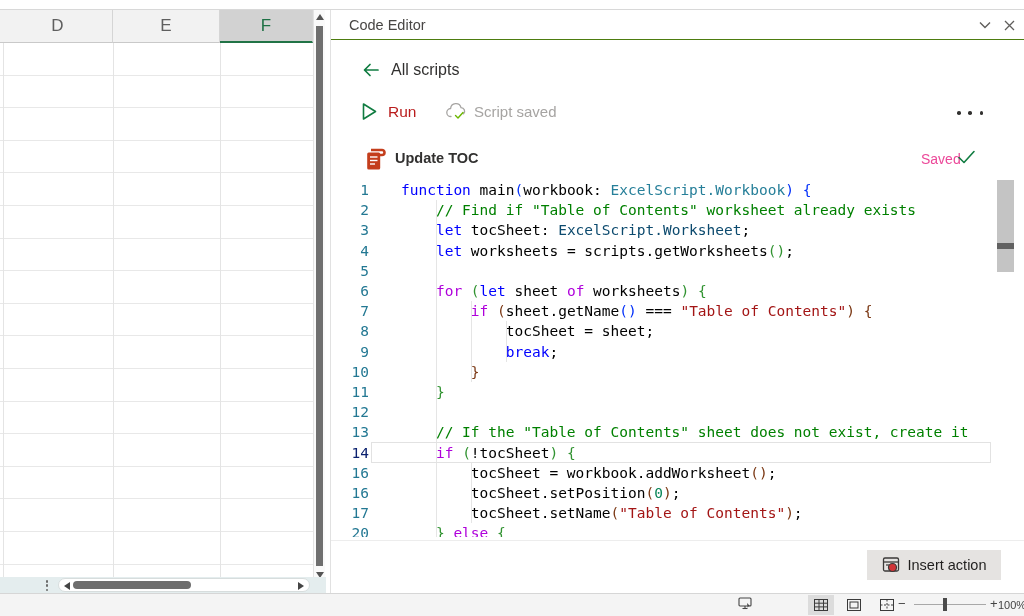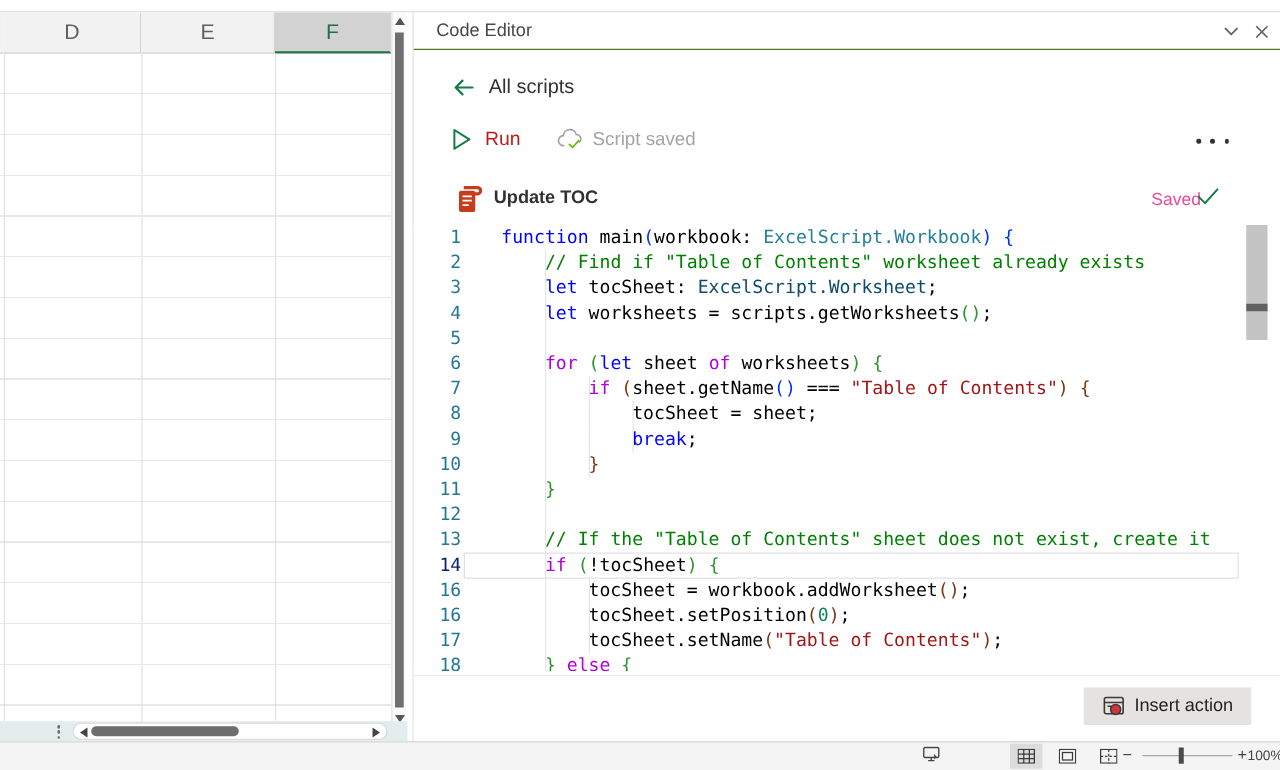--- a/index.html
+++ b/index.html
@@ -235,21 +235,21 @@
         <div class="cl"><span class="ln">8</span><span class="lt"><i class="guide" style="left: 66.88px;"></i><i class="guide" style="left: 101.76px;"></i><i class="guide" style="left: 136.64px;"></i><span style="color: rgb(0, 0, 0);">            tocSheet = sheet;</span></span></div>
         <div class="cl"><span class="ln">9</span><span class="lt"><i class="guide" style="left: 66.88px;"></i><i class="guide" style="left: 101.76px;"></i><i class="guide" style="left: 136.64px;"></i><span style="color: rgb(0, 0, 0);">            </span><span style="color: rgb(0, 0, 255);">break</span><span style="color: rgb(0, 0, 0);">;</span></span></div>
         <div class="cl"><span class="ln">10</span><span class="lt"><i class="guide" style="left: 66.88px;"></i><i class="guide" style="left: 101.76px;"></i><span style="color: rgb(0, 0, 0);">        </span><span style="color: rgb(123, 56, 20);">}</span></span></div>
         <div class="cl"><span class="ln">11</span><span class="lt"><i class="guide" style="left: 66.88px;"></i><span style="color: rgb(0, 0, 0);">    </span><span style="color: rgb(49, 147, 49);">}</span></span></div>
         <div class="cl"><span class="ln">12</span><span class="lt"><i class="guide" style="left: 66.88px;"></i></span></div>
         <div class="cl"><span class="ln">13</span><span class="lt"><i class="guide" style="left: 66.88px;"></i><span style="color: rgb(0, 0, 0);">    </span><span style="color: rgb(0, 128, 0);">// If the "Table of Contents" sheet does not exist, create it</span></span></div>
         <div class="cl active"><span class="ln">14</span><span class="lt"><i class="guide" style="left: 66.88px;"></i><span style="color: rgb(0, 0, 0);">    </span><span style="color: rgb(175, 0, 219);">if</span><span style="color: rgb(0, 0, 0);"> </span><span style="color: rgb(49, 147, 49);">(</span><span style="color: rgb(0, 0, 0);">!tocSheet</span><span style="color: rgb(49, 147, 49);">)</span><span style="color: rgb(0, 0, 0);"> </span><span style="color: rgb(49, 147, 49);">{</span></span></div>
         <div class="cl"><span class="ln">16</span><span class="lt"><i class="guide" style="left: 66.88px;"></i><i class="guide" style="left: 101.76px;"></i><span style="color: rgb(0, 0, 0);">        tocSheet = workbook.addWorksheet</span><span style="color: rgb(123, 56, 20);">()</span><span style="color: rgb(0, 0, 0);">;</span></span></div>
         <div class="cl"><span class="ln">16</span><span class="lt"><i class="guide" style="left: 66.88px;"></i><i class="guide" style="left: 101.76px;"></i><span style="color: rgb(0, 0, 0);">        tocSheet.setPosition</span><span style="color: rgb(123, 56, 20);">(</span><span style="color: rgb(9, 134, 88);">0</span><span style="color: rgb(123, 56, 20);">)</span><span style="color: rgb(0, 0, 0);">;</span></span></div>
         <div class="cl"><span class="ln">17</span><span class="lt"><i class="guide" style="left: 66.88px;"></i><i class="guide" style="left: 101.76px;"></i><span style="color: rgb(0, 0, 0);">        tocSheet.setName</span><span style="color: rgb(123, 56, 20);">(</span><span style="color: rgb(163, 21, 21);">"Table of Contents"</span><span style="color: rgb(123, 56, 20);">)</span><span style="color: rgb(0, 0, 0);">;</span></span></div>
-        <div class="cl"><span class="ln">18</span><span class="lt"><i class="guide" style="left: 66.88px;"></i><span style="color: rgb(0, 0, 0);">    </span><span style="color: rgb(49, 147, 49);">}</span><span style="color: rgb(0, 0, 0);"> </span><span style="color: rgb(175, 0, 219);">else</span><span style="color: rgb(0, 0, 0);"> </span><span style="color: rgb(49, 147, 49);">{</span></span></div>
+        <div class="cl"><span class="ln">20</span><span class="lt"><i class="guide" style="left: 66.88px;"></i><span style="color: rgb(0, 0, 0);">    </span><span style="color: rgb(49, 147, 49);">}</span><span style="color: rgb(0, 0, 0);"> </span><span style="color: rgb(175, 0, 219);">else</span><span style="color: rgb(0, 0, 0);"> </span><span style="color: rgb(49, 147, 49);">{</span></span></div>
       </div>
     <div class="ed-scroll">
       <div class="ed-thumb"></div>
       <div class="ed-marker"></div>
     </div>
 
     <div class="panel-footer">
       <button class="insert-btn">
         <svg width="18" height="18" viewBox="0 0 18 18">
           <rect x="1.5" y="2" width="15" height="13" rx="1.5" fill="none" stroke="#3b3a39" stroke-width="1.3"></rect>

